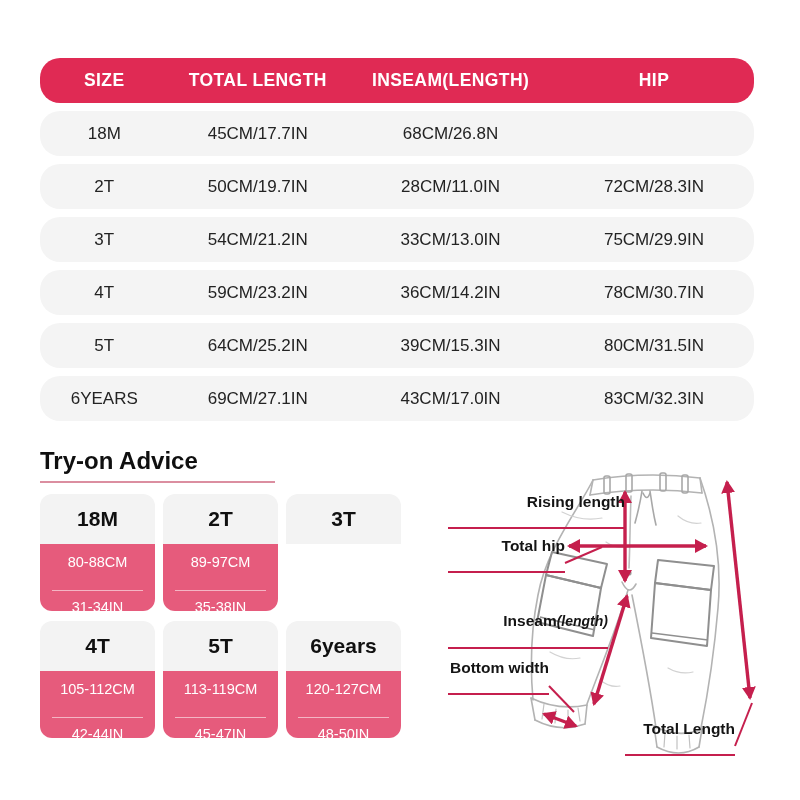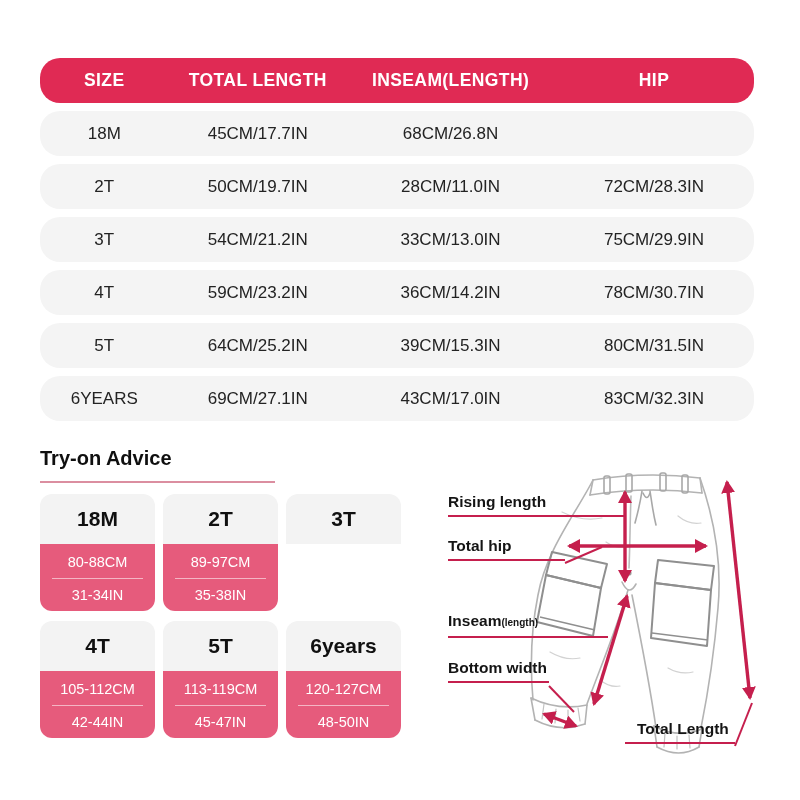--- a/index.html
+++ b/index.html
@@ -27,21 +27,21 @@
     color:#ffffff;
     font-weight:bold;
     font-size:17.5px;
     letter-spacing:.4px;
   }
   .trow.body { background:var(--row-bg, #F4F4F4); color:#232323; font-size:17px; }
 
   
   .tryon-title {
     position:absolute; left:40px; top:447px;
-    font-size:20px; font-weight:bold; color:#0f0f0f;
+    font-size:24px; font-weight:bold; color:#0f0f0f;
   }
   .tryon-underline {
     position:absolute; left:40px; top:481px; width:235px; height:1.5px;
     background:var(--title-line, #DB8EA0);
   }
   .cards {
     position:absolute; left:40px; top:494px;
     display:grid;
     grid-template-columns:repeat(3, 115px);
     grid-auto-rows:117px;
@@ -54,33 +54,34 @@
     background:var(--card-top-bg, #F3F3F3);
     display:flex; align-items:center; justify-content:center;
     font-weight:bold; font-size:21px; color:#101010;
   }
   .card-body {
     flex:1;
     background:var(--card-pink, #E65B7C);
     color:#ffffff; font-size:14.5px; text-align:center;
     padding:10px 12px 8px;
   }
-  .card-body .cm { padding-bottom:8px; border-bottom:1px solid rgba(255,255,255,.55); }
+  .card-body .cm { padding-bottom:20px; border-bottom:1px solid rgba(255,255,255,.55); }
   .card-body .in { padding-top:8px; }
 
   
   .diagram { position:absolute; left:430px; top:450px; width:370px; height:350px; }
   .diagram svg { position:absolute; inset:0; }
   .dlabel {
     position:absolute;
     font-weight:bold; font-size:15.5px; color:#141414;
-    line-height:19px; padding-bottom:4px; white-space:nowrap;
+    line-height:19px; padding-bottom:16px; white-space:nowrap;
     border-bottom:2.5px solid var(--arrow, #C51F4D);
-  }
-  .dlabel .small { font-size:10px; }
+    text-align:right;
+  }
+  .dlabel .small { font-size:14px;font-style:italic; }
   .dlabel.rising  { left:18px;  top:42px;  width:177px; }
   .dlabel.hip     { left:18px;  top:86px;  width:117px; }
   .dlabel.inseam  { left:18px;  top:161px; width:160px; }
   .dlabel.bottomw { left:18px;  top:208px; width:101px; }
   .dlabel.totall  { left:195px; top:269px; width:110px; padding-left:12px; }
 </style>
 </head>
 <body>
 
 <div class="page">

